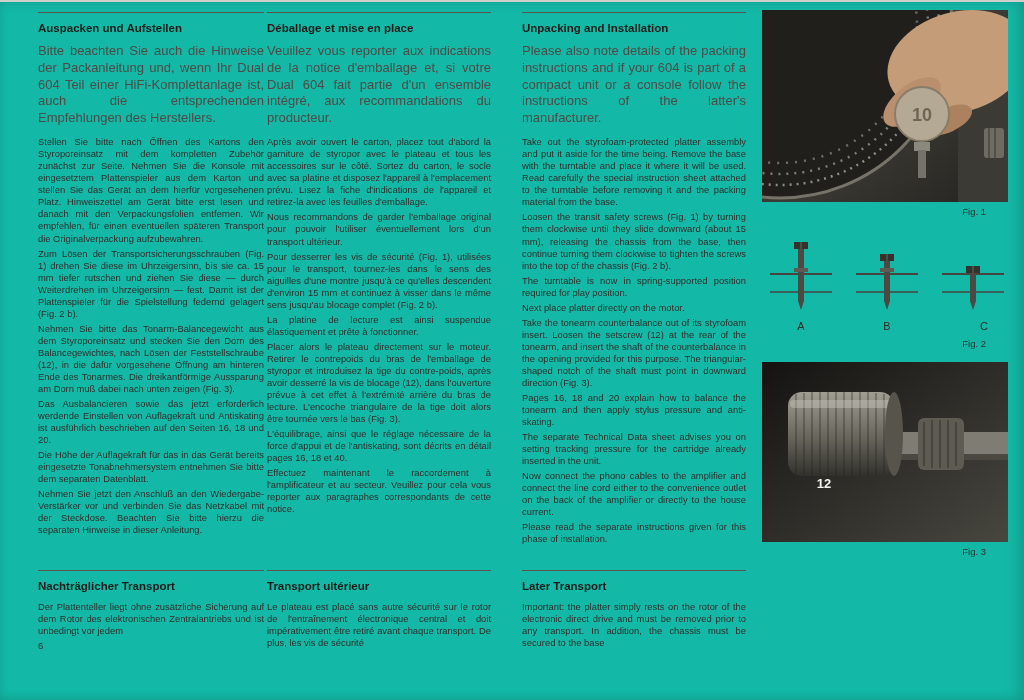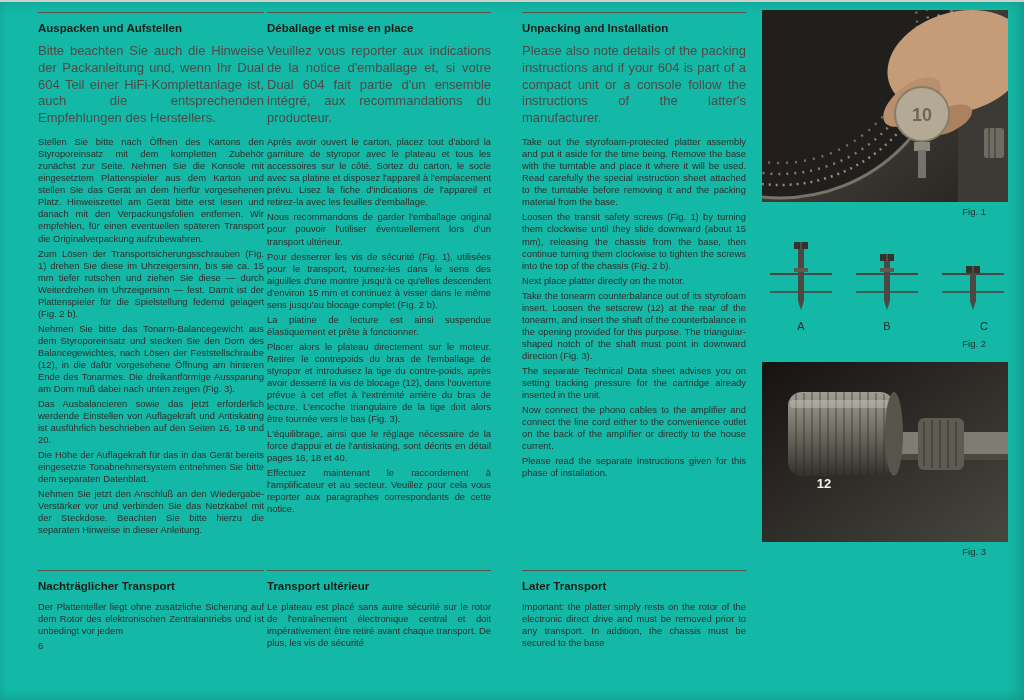--- a/index.html
+++ b/index.html
@@ -56,22 +56,24 @@
     <p class="body-p">L'équilibrage, ainsi que le réglage nécessaire de la force d'appui et de l'antiskating, sont décrits en détail pages 16, 18 et 40.</p>
     <p class="body-p">Effectuez maintenant le raccordement à l'amplificateur et au secteur. Veuillez pour cela vous reporter aux paragraphes correspondants de cette notice.</p>
   </div>
 
   <div class="textcol col-en" lang="en">
     <hr class="rule">
     <h3>Unpacking and Installation</h3>
     <p class="intro">Please also note details of the packing instructions and if your 604 is part of a compact unit or a console follow the instructions of the latter's manufacturer.</p>
     <p class="body-p">Take out the styrofoam-protected platter assembly and put it aside for the time being. Remove the base with the turntable and place it where it will be used. Read carefully the special instruction sheet attached to the turntable before removing it and the packing material from the base.</p>
     <p class="body-p">Loosen the transit safety screws (Fig. 1) by turning them clockwise until they slide downward (about 15 mm), releasing the chassis from the base, then continue turning them clockwise to tighten the screws into the top of the chassis (Fig. 2 b).</p>
+    <p class="body-p">The turntable is now in spring-supported position required for play position.</p>
     <p class="body-p">Next place platter directly on the motor.</p>
     <p class="body-p">Take the tonearm counterbalance out of its styrofoam insert. Loosen the setscrew (12) at the rear of the tonearm, and insert the shaft of the counterbalance in the opening provided for this purpose. The triangular-shaped notch of the shaft must point in downward direction (Fig. 3).</p>
+    <p class="body-p">Pages 16, 18 and 20 explain how to balance the tonearm and then apply stylus pressure and anti-skating.</p>
     <p class="body-p">The separate Technical Data sheet advises you on setting tracking pressure for the cartridge already inserted in the unit.</p>
     <p class="body-p">Now connect the phono cables to the amplifier and connect the line cord either to the convenience outlet on the back of the amplifier or directly to the house current.</p>
     <p class="body-p">Please read the separate instructions given for this phase of installation.</p>
   </div>
 
   <div class="figcol-item" style="top:8px;">
     <svg class="fig-photo" width="246" height="192" viewBox="0 0 246 192" role="img">
       <defs>
         <linearGradient id="f1bg" x1="0" y1="0" x2="1" y2="1">
           <stop offset="0" stop-color="#55534c"></stop>

